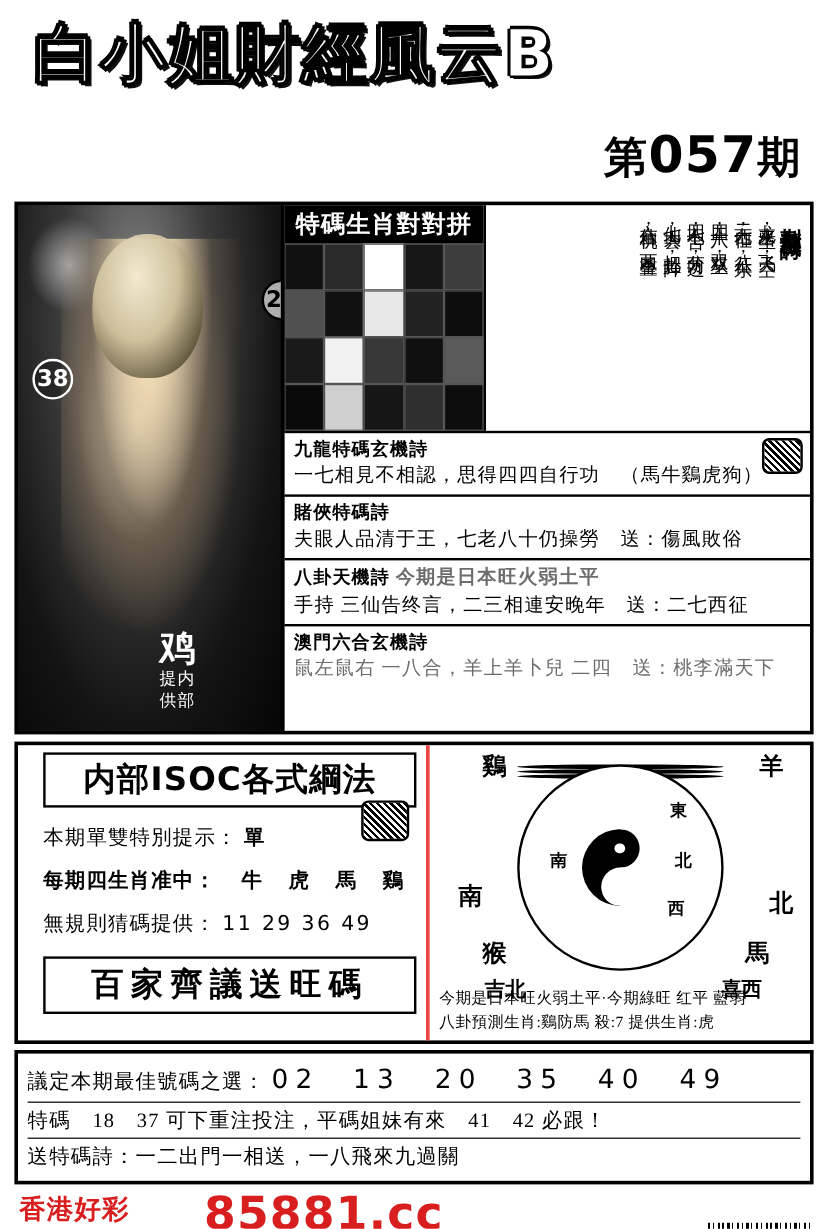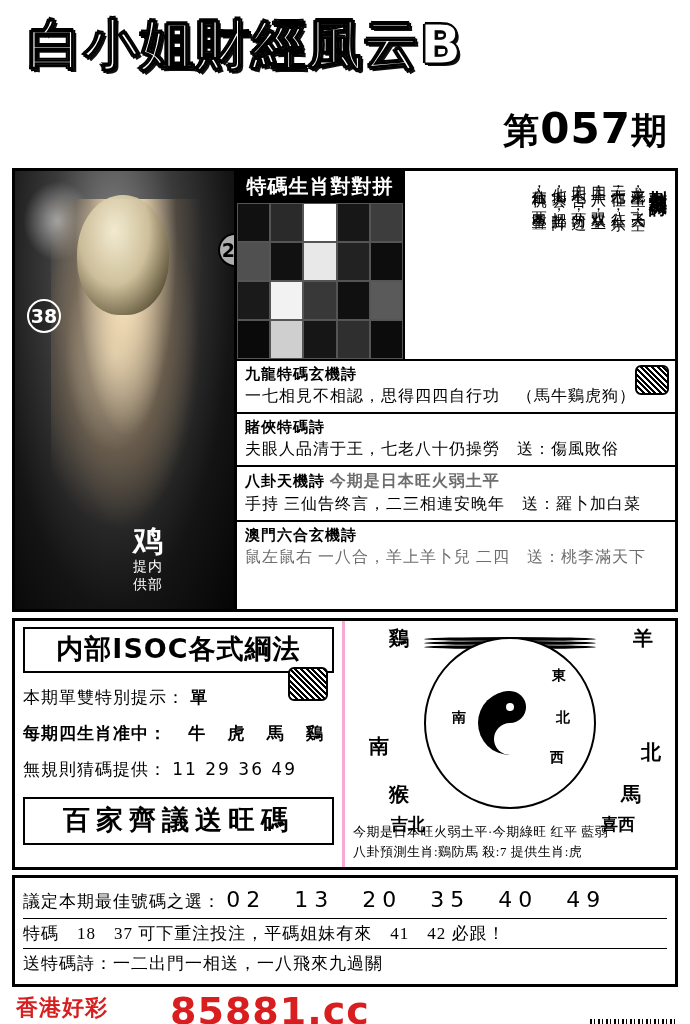--- a/index.html
+++ b/index.html
@@ -211,23 +211,24 @@
   }
   
   .mid-block {
     margin: 6px 12px 0;
     border: 3px solid #000;
     display: flex;
     height: 252px;
   }
   .mid-left {
     width: 330px;
-    border-right: 3px solid #f9a8d4;
+    border-right: 3px solid #ef4444;
     padding: 6px 8px 4px;
     position: relative;
+    margin-left: 13px;
   }
   .isoc-title {
     border: 2px solid #000;
     font-family: "DejaVu Sans", sans-serif;
     font-weight: bold;
     font-size: 27px;
     text-align: center;
     letter-spacing: 1px;
     padding: 2px 0 4px;
   }
@@ -460,21 +461,21 @@
         </div>
         <div class="verse">
           <div class="vt">賭俠特碼詩</div>
           <div class="vl">夫眼人品清于王，七老八十仍操勞　送：傷風敗俗</div>
         </div>
         <div class="verse">
           <div class="vt">
             <span>八卦天機詩</span>
             <span class="vl faint">今期是日本旺火弱土平</span>
           </div>
-          <div class="vl">手持 三仙告终言，二三相連安晚年　送：羅卜加白菜</div>
+          <div class="vl">手持 三仙告终言，二三相連安晚年　送：二七西征</div>
         </div>
         <div class="verse">
           <div class="vt">澳門六合玄機詩</div>
           <div class="vl faint">鼠左鼠右 一八合，羊上羊卜兒 二四　送：桃李滿天下</div>
         </div>
       </div>
     </div>
   </div>
 
   <div class="mid-block">

